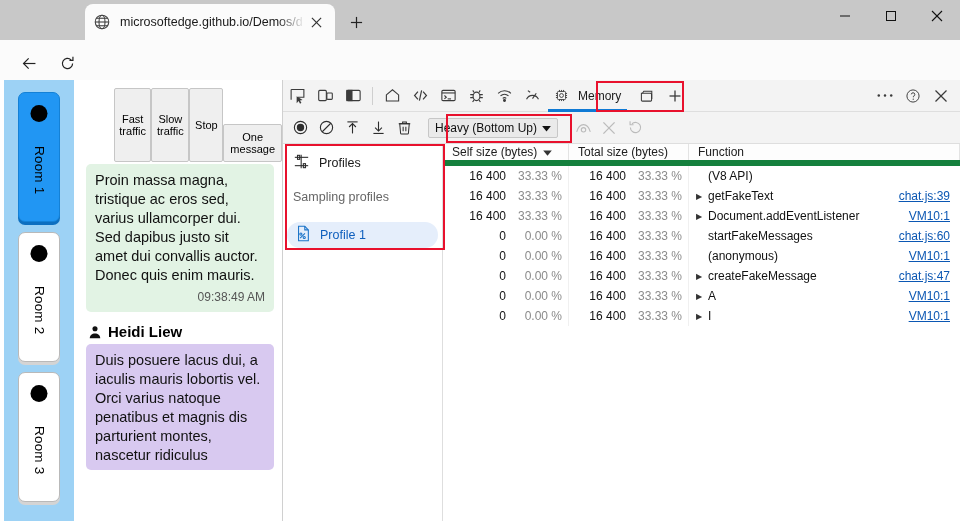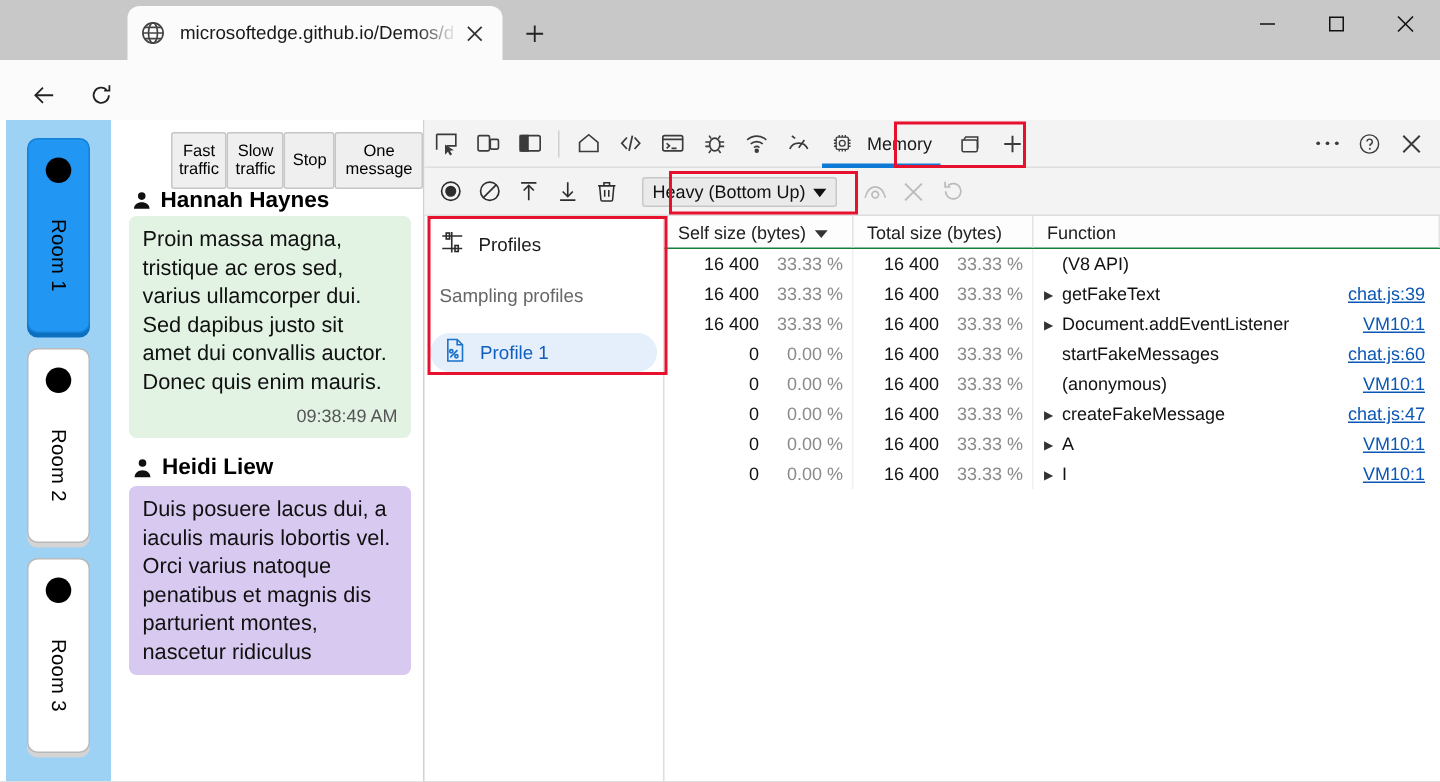--- a/index.html
+++ b/index.html
@@ -83,21 +83,21 @@
   }
 
   .chat { position: absolute; left: 78px; top: 0; width: 204px; height: 441px; background: #fff; }
   .chat-buttons { display: flex; padding: 8px 0 0 8px; gap: 0; }
   .cbtn {
     background: #efefef; border: 1px solid #c6c6c6; border-radius: 2px;
     font-size: 11px; line-height: 12px; text-align: center; color: #000;
     padding: 6px 4px; min-height: 32px; display: flex; align-items: center; justify-content: center;
     font-family: "Liberation Sans", sans-serif;
   }
-  .cbtn.w1 { width: 42px; margin-left: 28px; } .cbtn.w2 { width: 43px; } .cbtn.w3 { width: 38px; } .cbtn.w4 { width: 67px; }
+  .cbtn.w1 { width: 42px; margin-left: 28px; } .cbtn.w2 { width: 43px; } .cbtn.w3 { width: 38px; } .cbtn.w4 { width: 67px; margin-top: 36px; }
   .msgs { padding: 0 8px; margin-top: 2px; }
   .msg-user { display: flex; align-items: center; gap: 6px; font-size: 15px; font-weight: bold; color: #000; margin: 4px 0 4px 2px; }
   .bubble { border-radius: 5px; padding: 7px 9px 5px 9px; font-size: 14.5px; line-height: 19px; color: #111; }
   .bubble.green { background: #e2f3e4; }
   .bubble.purple { background: #d8c9f0; }
   .bubble-time { text-align: right; font-size: 12px; color: #555; margin-top: 3px; }
   .clip-top { height: 16px; overflow: hidden; }
 
   
   .devtools {
@@ -134,21 +134,21 @@
   }
   .profiles-head { display: flex; align-items: center; gap: 9px; padding: 2px 0 0 10px; font-size: 12.5px; color: #1a1a1a; }
   .profiles-sub { font-size: 12.5px; color: #666; padding: 18px 0 18px 10px; }
   .profile-item {
     display: flex; align-items: center; gap: 9px; margin: 0 4px; height: 26px;
     border-radius: 13px; background: #e5eefb; padding-left: 8px;
     font-size: 12.5px; color: #0f5fbd;
   }
 
   .grid { flex: 1; display: flex; flex-direction: column; }
-  .grid-head { display: flex; height: 22px; background: #fdfdfd; border-bottom: 1px solid #15803d; }
+  .grid-head { display: flex; height: 22px; background: #fdfdfd; border-bottom: 6px solid #15803d; }
   .gh {
     font-size: 12px; color: #202020; display: flex; align-items: center;
     padding-left: 9px; border-right: 1px solid #e3e3e3; gap: 6px;
   }
   .c1 { width: 126px; flex: 0 0 126px; } .c2 { width: 120px; flex: 0 0 120px; } .c3 { flex: 1; }
   .grow { display: flex; height: 20px; }
   .cell { display: flex; align-items: center; border-right: 1px solid #f0f0f0; font-size: 12px; }
   .cell.c1, .cell.c2 { justify-content: flex-end; padding-right: 6px; gap: 0; }
   .num { color: #111; text-align: right; }
   .pct { color: #8a8a8a; width: 56px; text-align: right; }
@@ -283,29 +283,20 @@
     </div>
 
     <div class="chat">
       <div class="chat-buttons">
         <div class="cbtn w1">Fast traffic</div>
         <div class="cbtn w2">Slow traffic</div>
         <div class="cbtn w3">Stop</div>
         <div class="cbtn w4">One message</div>
       </div>
       <div class="msgs">
-        <div class="clip-top">
-          <div class="msg-user" style="margin-top:-3px">
-            <svg width="13" height="13" viewBox="0 0 16 16" fill="#111">
-                <circle cx="8" cy="4.6" r="3.1"></circle>
-                <path d="M1.6 15c0-3.3 2.9-5.4 6.4-5.4s6.4 2.1 6.4 5.4z"></path>
-              </svg>
-            <span>Hannah Haynes</span>
-          </div>
-        </div>
         <div class="bubble green">
           <span>Proin massa magna, tristique ac eros sed, varius ullamcorper dui. Sed dapibus justo sit amet dui convallis auctor. Donec quis enim mauris.</span>
           <div class="bubble-time">09:38:49 AM</div>
         </div>
         <div class="msg-user" style="margin-top:11px">
           <svg width="14" height="14" viewBox="0 0 16 16" fill="#111">
               <circle cx="8" cy="4.2" r="2.9"></circle>
               <path d="M2 15c0-3.2 2.7-5.3 6-5.3s6 2.1 6 5.3z"></path>
             </svg>
           <span>Heidi Liew</span>

